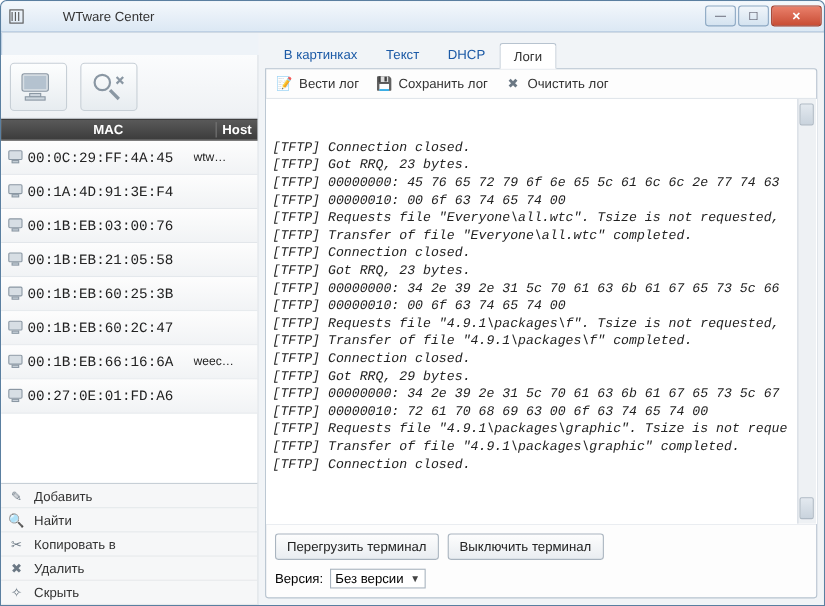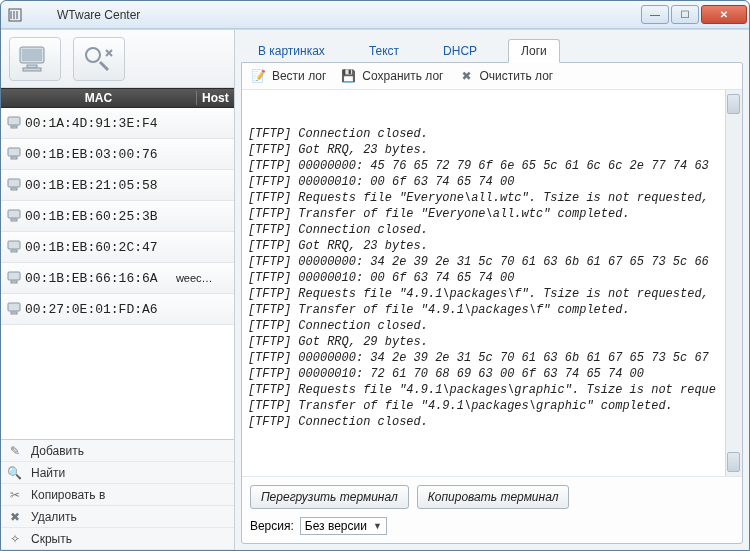--- a/index.html
+++ b/index.html
@@ -69,20 +69,21 @@
     min-height: 0;
     border-top: 1px solid #d0dae4;
   }
   .left-pane {
     width: 250px;
     background: #f7f8f9;
     border-right: 1px solid #c7cfd6;
     display: flex;
     flex-direction: column;
     min-height: 0;
+    margin-top: 20px;
   }
   .top-icons {
     height: 58px;
     display: flex;
     align-items: center;
     padding: 4px 8px;
     gap: 12px;
     background: linear-gradient(#fbfcfd,#eef1f4);
     border-bottom: 1px solid #d5dbe1;
   }
@@ -159,22 +160,22 @@
   .action-row .act-ic{ width:16px;color:#6b7884;display:flex;align-items:center;justify-content:center;}
   .right-pane {
     flex: 1;
     display: flex;
     flex-direction: column;
     min-height:0;
     background:#f1f4f7;
   }
   .tabs {
     display:flex;
-    align-items:center;
-    gap:18px;
+    align-items:flex-start;
+    gap:0;
     padding: 8px 10px 0 10px;
     height:32px;
   }
   .tab {
     padding:4px 12px;
     font-size:12px;
     color:#1c5aa6;
     cursor:default;
     border:1px solid transparent;
     border-bottom:none;
@@ -235,21 +236,20 @@
     background:linear-gradient(#e3e9ef,#c9d3dd);
     border:1px solid #aeb9c4;
     border-radius:2px;
   }
   .log-scroll-thumb.bottom{top:auto;bottom:4px;}
   .bottom-buttons{
     display:flex;
     gap:8px;
     padding:8px;
     border-top:1px solid #e1e6eb;
-    font-style:italic;
   }
   .btn{
     padding:4px 10px;
     font-size:12px;
     background:linear-gradient(#fdfdfd,#e9edf1);
     border:1px solid #a9b4bf;
     border-radius:3px;
     color:#222;
   }
   .version-row{
@@ -309,20 +309,30 @@
             </svg>
         </div>
       </div>
 
       <div class="mac-header">
         <div class="col-mac">MAC</div>
         <div class="col-host">Host</div>
       </div>
 
       <div class="mac-list" id="mac-list">
+          <div class="mac-row">
+            <span class="mac-ic">
+              <svg width="16" height="14" viewBox="0 0 16 14">
+                <rect x="1" y="1" width="12" height="8" rx="1" fill="#d7dee4" stroke="#8a97a3"></rect>
+                <rect x="4" y="10" width="6" height="2" fill="#cdd6de" stroke="#8a97a3"></rect>
+              </svg>
+            </span>
+            <span class="mac-text">00:0C:29:FF:4A:45</span>
+            <span class="mac-host">wtw…</span>
+          </div>
           <div class="mac-row">
             <span class="mac-ic">
               <svg width="16" height="14" viewBox="0 0 16 14">
                 <rect x="1" y="1" width="12" height="8" rx="1" fill="#d7dee4" stroke="#8a97a3"></rect>
                 <rect x="4" y="10" width="6" height="2" fill="#cdd6de" stroke="#8a97a3"></rect>
               </svg>
             </span>
             <span class="mac-text">00:1A:4D:91:3E:F4</span>
             <span class="mac-host"></span>
           </div>
@@ -457,21 +467,21 @@
 [TFTP] Transfer of file "4.9.1\packages\graphic" completed.
 [TFTP] Connection closed.</div>
           <div class="log-scroll-track">
             <div class="log-scroll-thumb"></div>
             <div class="log-scroll-thumb bottom"></div>
           </div>
         </div>
 
         <div class="bottom-buttons">
           <div class="btn">Перегрузить терминал</div>
-          <div class="btn">Копировать терминал</div>
+          <div class="btn">Выключить терминал</div>
         </div>
 
         <div class="version-row">
           <span>Версия:</span>
           <div class="version-select">
             <span>Без версии</span>
             <span class="caret">▼</span>
           </div>
         </div>
       </div>

